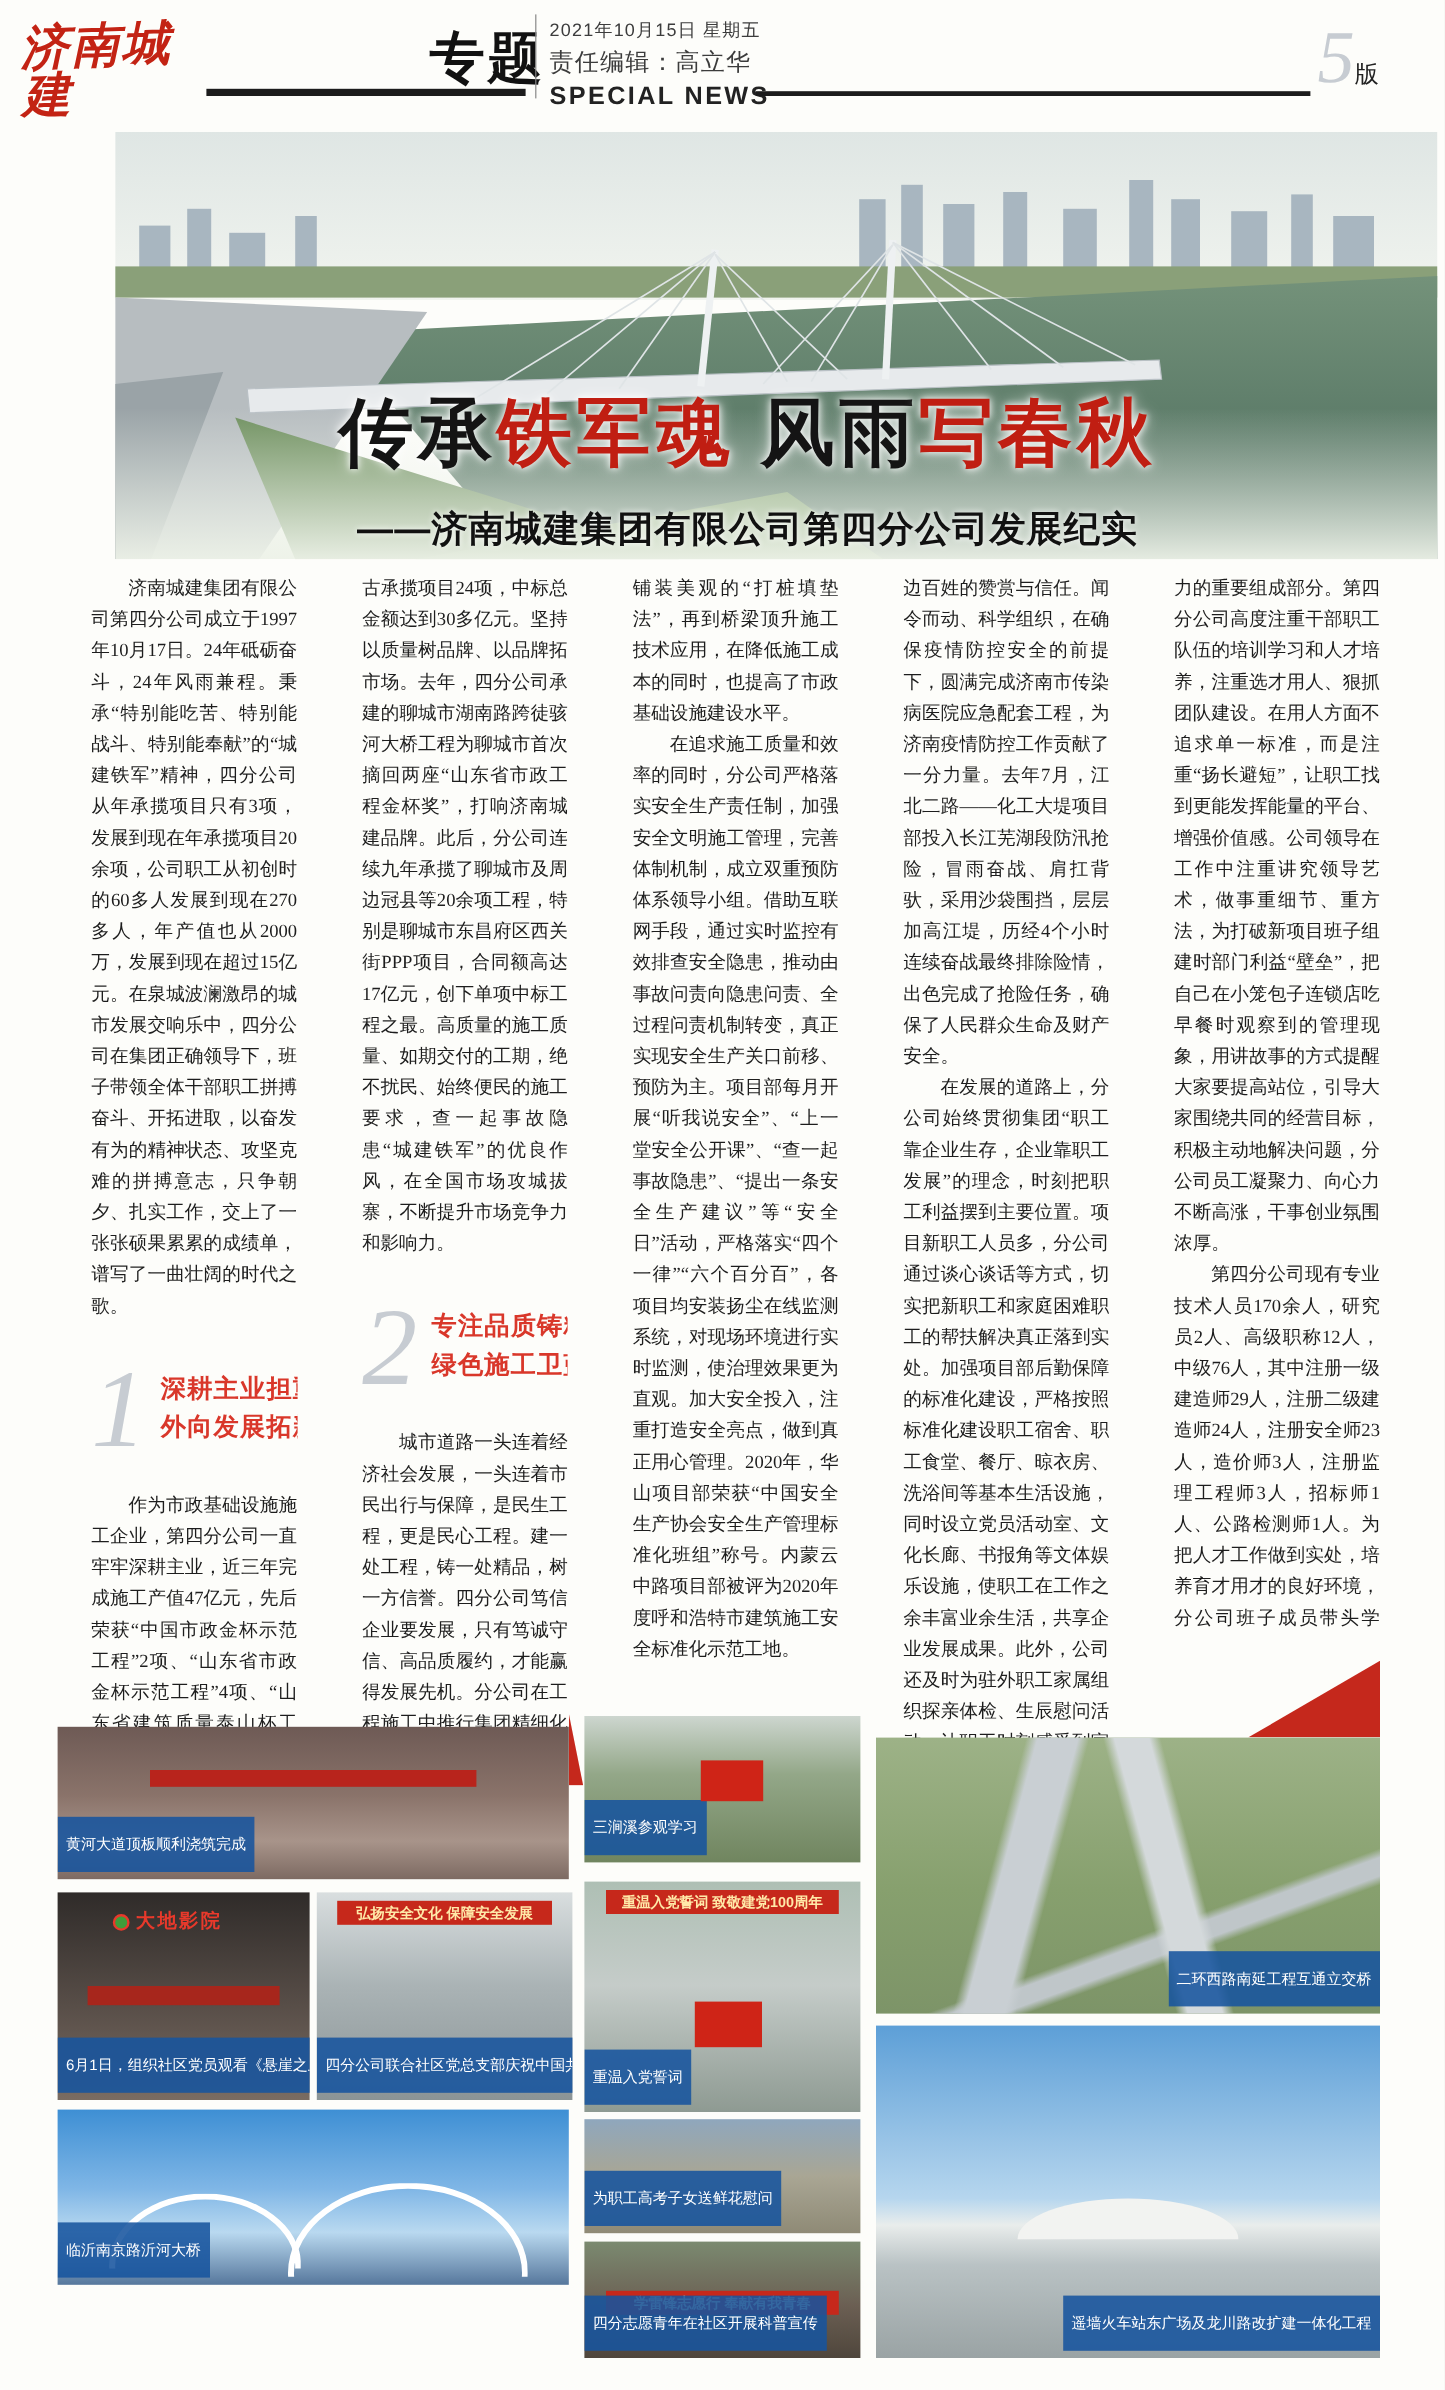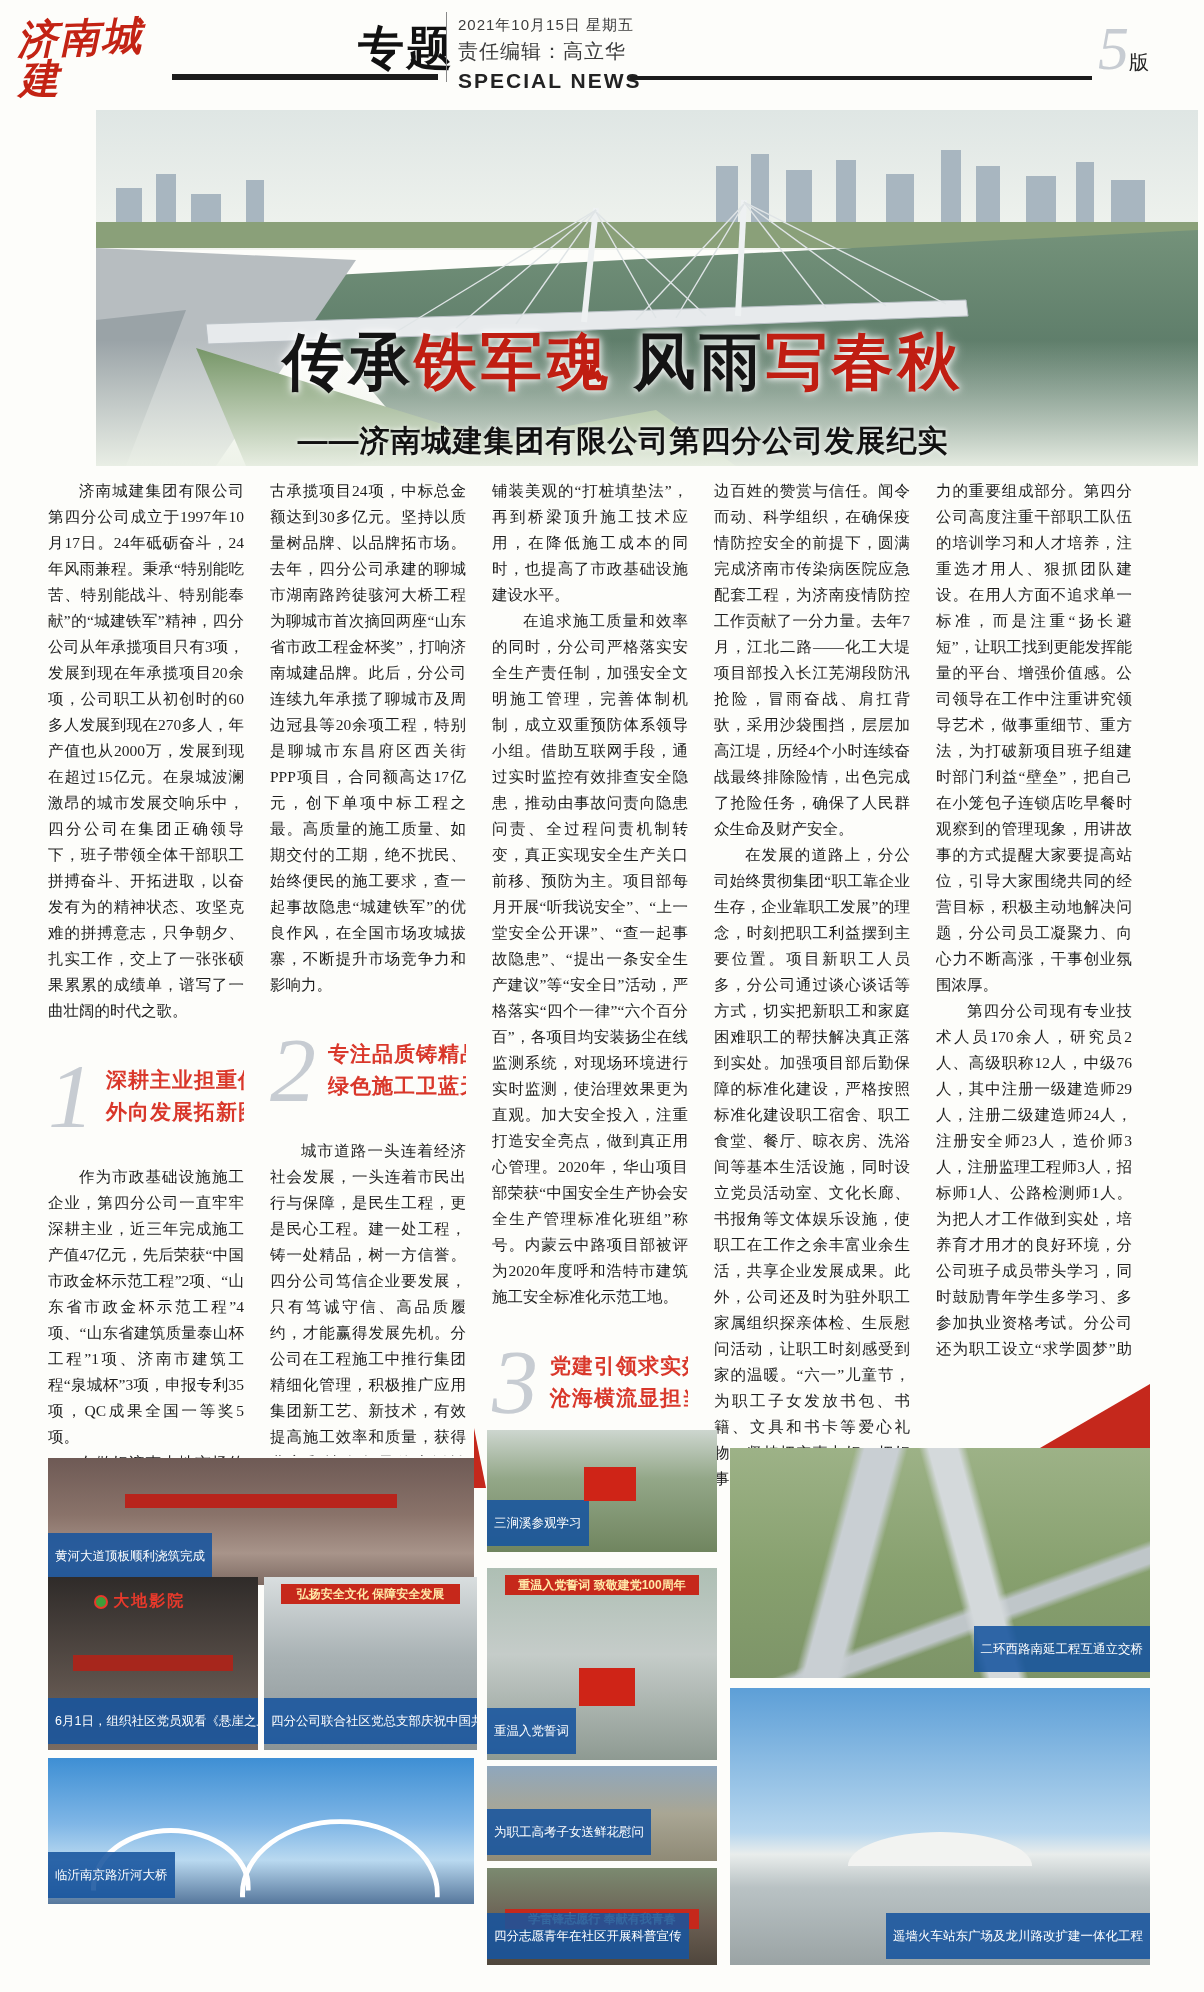--- a/index.html
+++ b/index.html
@@ -30,21 +30,21 @@
   #headline{position:absolute;left:0;bottom:4px;width:100%;text-align:center;
     font-family:"Liberation Sans",sans-serif;}
   #headline .big{font-size:62px;font-weight:900;letter-spacing:4px;line-height:1.05;
     text-shadow:0 0 6px #ffffff,0 0 12px #ffffffcc;}
   #headline .blk{color:#141414;} #headline .red{color:#c01e12;}
   #headline .sub{font-size:30px;font-weight:bold;color:#111;margin-top:27px;letter-spacing:1px;
     text-shadow:0 0 5px #ffffff;}
 
   
   #art{position:absolute;left:48px;top:478px;width:1102px;display:flex;gap:26px;}
-  .col{width:196px;overflow:hidden;text-align:justify;color:#1d1d1d;}
+  .col{width:196px;overflow:hidden;text-align:justify;color:#1d1d1d;margin-left:28px;}
   .col p{margin:0;font-size:15.5px;line-height:26px;}
   .col p.para{text-indent:2em;}
   .col p.cont{text-indent:0;}
   .col p + p{margin-top:0;}
   .sec{display:flex;align-items:center;margin:26px 0 22px 0;position:relative;height:92px;}
   .num{font-size:92px;line-height:80px;color:#c7ccd2;font-style:italic;
     font-family:"Liberation Serif",serif;flex:0 0 58px;}
   .sect{font-family:"Liberation Sans",sans-serif;font-weight:bold;color:#d9372a;
     font-size:21px;line-height:32px;letter-spacing:1px;white-space:nowrap;}
 
@@ -222,21 +222,21 @@
       <div class="col" style="height: 880px;">
         <p class="cont">力的重要组成部分。第四分公司高度注重干部职工队伍的培训学习和人才培养，注重选才用人、狠抓团队建设。在用人方面不追求单一标准，而是注重“扬长避短”，让职工找到更能发挥能量的平台、增强价值感。公司领导在工作中注重讲究领导艺术，做事重细节、重方法，为打破新项目班子组建时部门利益“壁垒”，把自己在小笼包子连锁店吃早餐时观察到的管理现象，用讲故事的方式提醒大家要提高站位，引导大家围绕共同的经营目标，积极主动地解决问题，分公司员工凝聚力、向心力不断高涨，干事创业氛围浓厚。</p>
         <p class="para">第四分公司现有专业技术人员170余人，研究员2人、高级职称12人，中级76人，其中注册一级建造师29人，注册二级建造师24人，注册安全师23人，造价师3人，注册监理工程师3人，招标师1人、公路检测师1人。为把人才工作做到实处，培养育才用才的良好环境，分公司班子成员带头学习，同时鼓励青年学生多学习、多参加执业资格考试。分公司还为职工设立“求学圆梦”助学基金，8位职工成功申请到助学基金。公司还加强驻外职工的专业技能学习，通过奖惩机制，激发驻外职工的学习热情。</p>
       </div>
     </div>
 
   <div id="collage">
     <div class="wedge w1"></div>
     <div class="wedge w2"></div>
     <div class="wedge w3"></div>
-  <figure class="photo ph1" style="left: 48px; top: 28px; width: 426px; height: 127px;">
+  <figure class="photo ph1" style="left: 48px; top: 9px; width: 426px; height: 127px;">
         <figcaption class="cap">黄河大道顶板顺利浇筑完成</figcaption>
       </figure>
       <figure class="photo ph2" style="left: 487px; top: 0px; width: 230px; height: 122px;">
         <figcaption class="cap">三涧溪参观学习</figcaption>
       </figure>
       <figure class="photo ph6" style="left: 730px; top: 18px; width: 420px; height: 230px;">
         <figcaption class="cap right">二环西路南延工程互通立交桥</figcaption>
       </figure>
       <figure class="photo ph3" style="left: 48px; top: 147px; width: 210px; height: 173px;">
         <div class="sign">大地影院</div>

